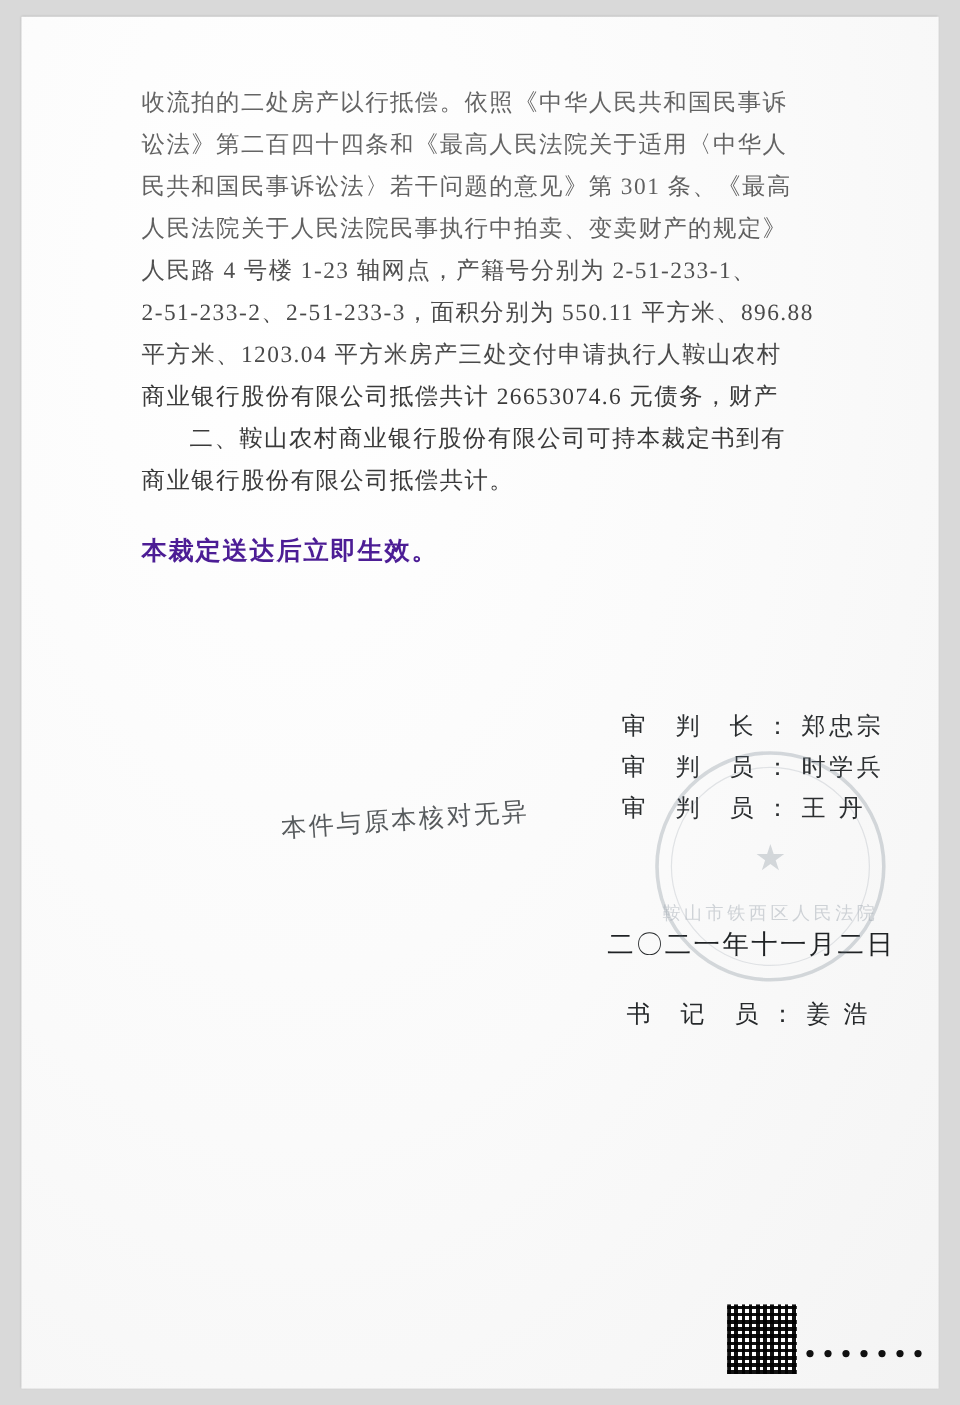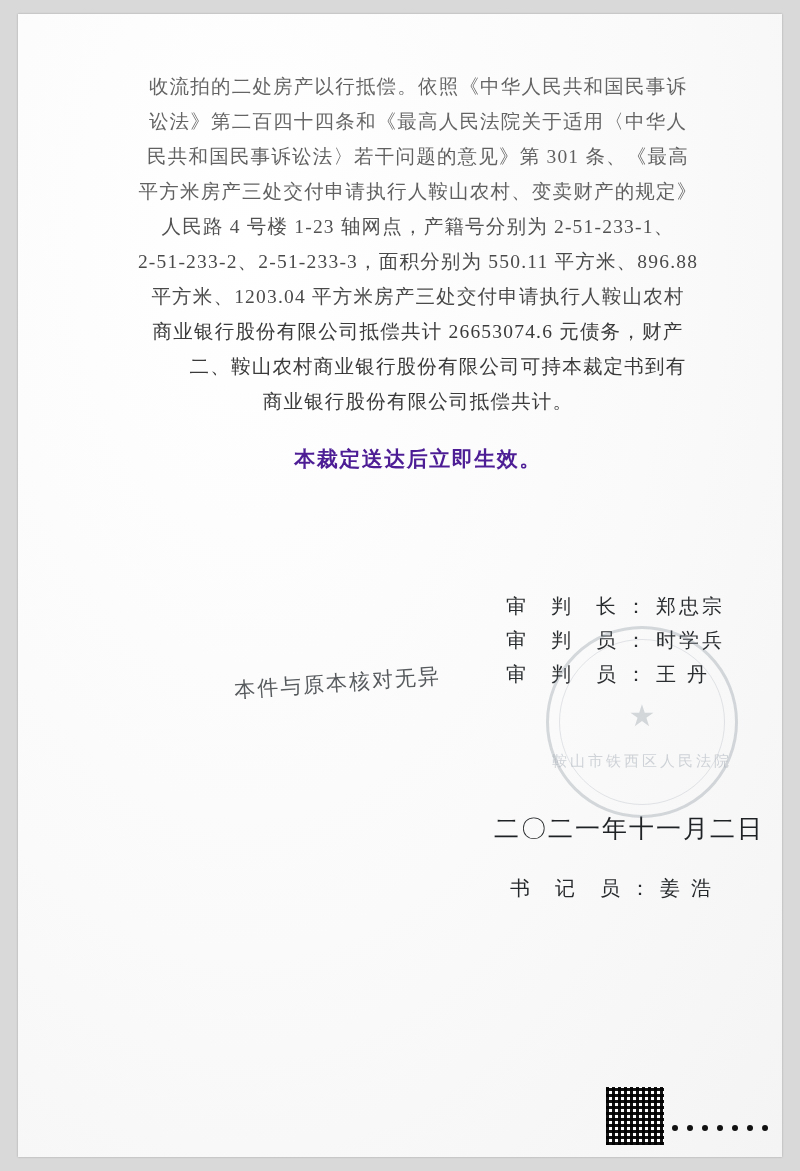--- a/index.html
+++ b/index.html
@@ -41,21 +41,20 @@
     left: 0; top: 0; right: 0; bottom: 0;
     background:
       radial-gradient(ellipse at 30% 20%, #ffffff 0%, #fafafa 55%, #f4f4f4 100%);
   }
 
   .doc-body {
     position: absolute;
     left: 100px;
     top: 55px;
     width: 600px;
-    text-align: center;
   }
 
   
   p.line {
     margin: 0 0 0 0;
     font-size: 19.5px;
     line-height: 35px;
     letter-spacing: 1.2px;
     color: #3a3a3a;
     white-space: nowrap;
@@ -76,21 +75,21 @@
     font-size: 21px;
     line-height: 38px;
     color: #4c1d95;
     letter-spacing: 1.5px;
     font-weight: 600;
   }
 
   
   .sig-block {
     position: absolute;
-    left: 88px;
+    left: 100px;
     top: 575px;
     width: 600px;
   }
   .sig-row {
     font-size: 20px;
     line-height: 34px;
     color: #2b2e30;
     letter-spacing: 1px;
     text-align: left;
     padding-left: 400px;
@@ -98,26 +97,26 @@
   }
   .sig-label {
     display: inline-block;
     letter-spacing: 10px;
   }
   .sig-name {
     letter-spacing: 3px;
   }
 
   .date-row {
-    font-size: 25px;
+    font-size: 22px;
     line-height: 36px;
     color: #1f2224;
     letter-spacing: 2px;
     padding-left: 388px;
-    margin-top: 120px;
+    margin-top: 78px;
     white-space: nowrap;
   }
   .clerk-row {
     font-size: 20px;
     line-height: 34px;
     color: #26292b;
     letter-spacing: 1px;
     padding-left: 404px;
     white-space: nowrap;
     margin-top: 24px;
@@ -208,21 +207,21 @@
   <div class="scan-frame"></div>
 
   <div class="paper">
     <div class="paper-inner"></div>
 
     <div class="doc-body">
 
       <p class="line faint1">收流拍的二处房产以行抵偿。依照《中华人民共和国民事诉</p>
       <p class="line faint1">讼法》第二百四十四条和《最高人民法院关于适用〈中华人</p>
       <p class="line faint2">民共和国民事诉讼法〉若干问题的意见》第 301 条、《最高</p>
-      <p class="line faint2">平方米房产三处交付申请执行人鞍山农村、变卖财产的规定》</p>
+      <p class="line faint2">人民法院关于人民法院民事执行中拍卖、变卖财产的规定》</p>
 
       <p class="line faint4">人民路 4 号楼 1-23 轴网点，产籍号分别为 2-51-233-1、</p>
       <p class="line mid">2-51-233-2、2-51-233-3，面积分别为 550.11 平方米、896.88</p>
       <p class="line mid">平方米、1203.04 平方米房产三处交付申请执行人鞍山农村</p>
       <p class="line dark">商业银行股份有限公司抵偿共计 26653074.6 元债务，财产</p>
 
       <p class="line darker indent">二、鞍山农村商业银行股份有限公司可持本裁定书到有</p>
       <p class="line darker">商业银行股份有限公司抵偿共计。</p>
 
       <p class="emph-line">本裁定送达后立即生效。</p>

